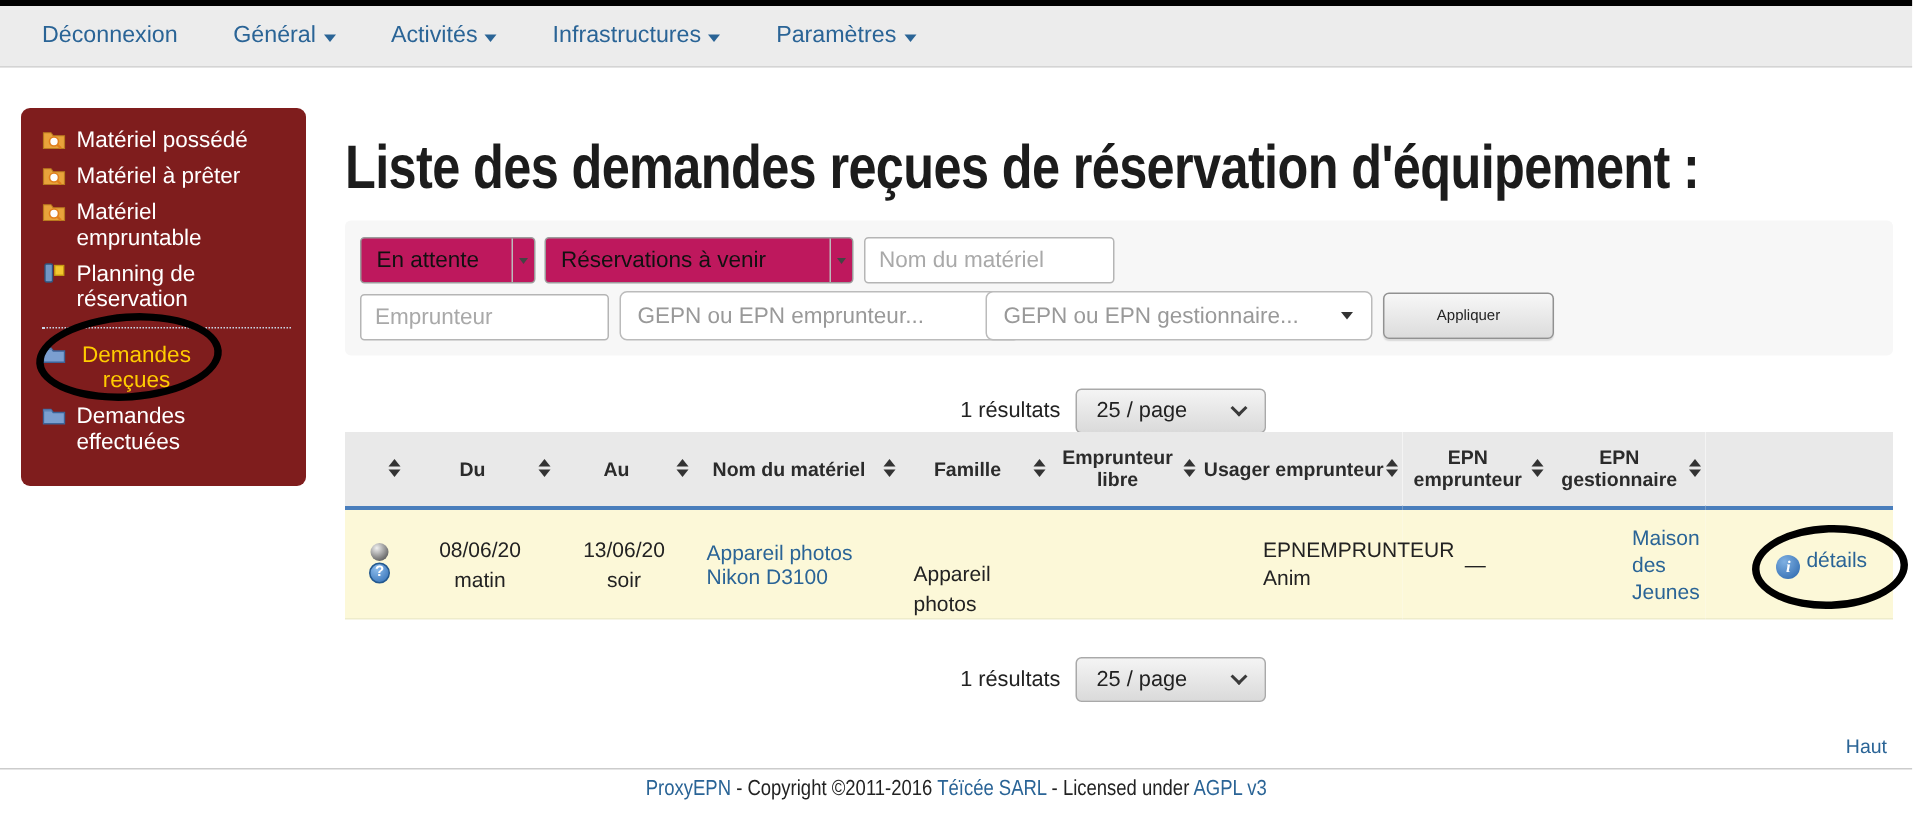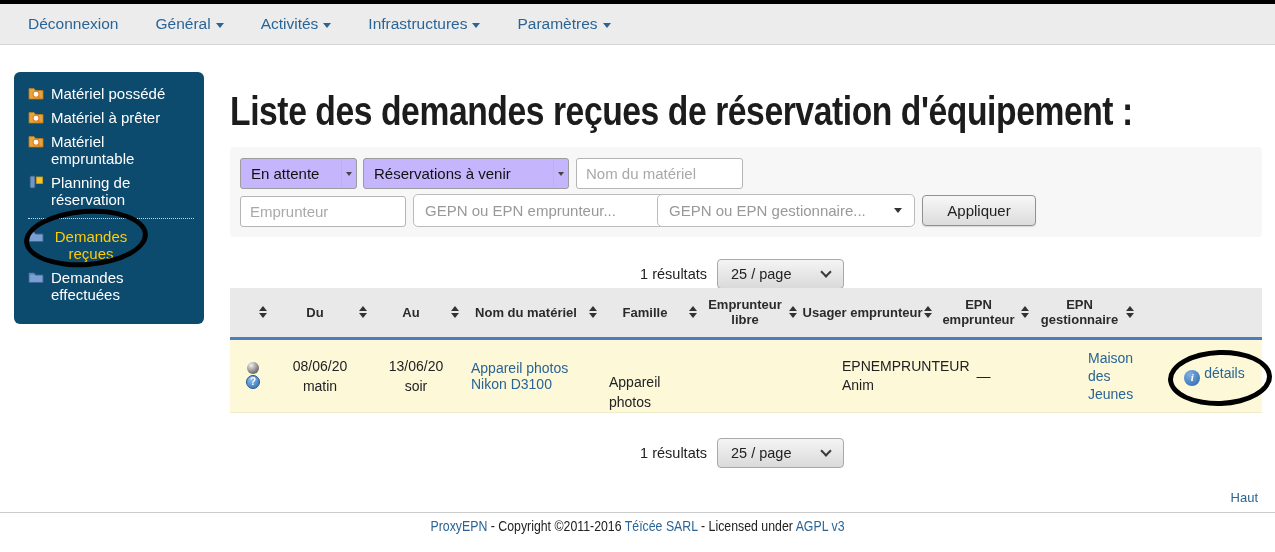--- a/index.html
+++ b/index.html
@@ -8,57 +8,57 @@
 
   
   .topstrip { position:absolute; top:0; left:0; width:100%; height:4px; background:#000; }
   .navbar { position:absolute; top:4px; left:0; width:100%; height:41px; background:#ececec;
             border-bottom:1px solid #d4d4d4; display:flex; align-items:center; padding-left:28px; }
   .nav-item { color:#2a6496; font-size:15.5px; margin-right:37px; cursor:pointer; display:flex; align-items:center; gap:5px; }
   .caret { width:0; height:0; border-left:4px solid transparent; border-right:4px solid transparent;
            border-top:5px solid #2a6496; margin-top:2px; }
 
   
-  .sidebar { position:absolute; left:14px; top:72px; width:190px; background:#0c4a6e;
+  .sidebar { position:absolute; left:14px; top:72px; width:190px; background:#7f1d1d;
              border-radius:6px; padding:13px 8px 14px 14px; }
   .side-item { display:flex; align-items:flex-start; gap:7px; color:#fff; font-size:15px;
                line-height:17px; margin-bottom:7px; cursor:pointer; }
   .side-item .ic { flex:0 0 16px; width:16px; height:16px; margin-top:0; }
   .side-item.active { color:#fc0;text-align:center; }
   .side-label.wrap100 { max-width:100px; display:inline-block; }
   .side-label.wrap95  { max-width:95px;  display:inline-block; }
   .side-label.wrap80  { max-width:80px;  display:inline-block; }
   .side-label.wrap90  { max-width:90px;  display:inline-block; }
   .side-divider { border-top:1px dotted #c9d6e6; margin:10px 2px 9px 0; }
 
   
   .page-title { position:absolute; left:230px; top:88px; font-size:41px; color:#1c1c1c;
                 white-space:nowrap; transform:scaleX(0.82); transform-origin:left top; letter-spacing:-0.5px; }
 
   
   .filter-panel { position:absolute; left:230px; top:147px; width:1032px; height:90px;
                   background:#f7f7f7; border-radius:4px; }
-  .nselect { position:absolute; height:31px; background:#c4b5fd; border:1px solid #9c9c9c; border-radius:3px;
+  .nselect { position:absolute; height:31px; background:#be185d; border:1px solid #9c9c9c; border-radius:3px;
              display:flex; align-items:center; font-size:15px; color:#111; cursor:pointer; }
   .nselect .lbl { flex:1; padding-left:10px; white-space:nowrap; overflow:hidden; }
   .nselect .arrowbox { width:15px; align-self:stretch; border-left:1px solid #bbb; display:flex;
                        align-items:center; justify-content:center; }
   .tri-down { width:0; height:0; border-left:3.5px solid transparent; border-right:3.5px solid transparent;
               border-top:4.5px solid #444; }
   .txt-input { position:absolute; height:31px; background:#fff; border:1px solid #b5b5b5; border-radius:3px;
                font-size:15px; color:#333; padding:0 9px; font-family:"Liberation Sans",sans-serif; }
   .txt-input::placeholder { color:#a9a9a9; opacity:1; }
   .dd { position:absolute; height:33px; background:#fff; border:1px solid #bbb; border-radius:5px;
         display:flex; align-items:center; font-size:15px; color:#999; cursor:pointer; }
   .dd .lbl { flex:1; padding-left:11px; white-space:nowrap; overflow:hidden; }
   .dd .tri { margin-right:12px; width:0; height:0; border-left:4.5px solid transparent;
              border-right:4.5px solid transparent; border-top:5.5px solid #333; }
   .apply-btn { position:absolute; left:692px; top:48px; width:114px; height:31px;
                background:linear-gradient(#f7f7f7,#dcdcdc); border:1px solid #919191; border-radius:4px;
-               font-size:15px; color:#222; font-family:"Liberation Sans",sans-serif; cursor:pointer;
+               font-size:10px; color:#222; font-family:"Liberation Sans",sans-serif; cursor:pointer;
                box-shadow:0 1px 1px rgba(0,0,0,.12); }
 
   
   .pag-results { position:absolute; left:230px; width:477px; text-align:right; font-size:14.5px; color:#222; }
   .page-select { position:absolute; left:717px; width:127px; height:30px;
                  background:linear-gradient(#f4f4f4,#dadada); border:1px solid #a9a9a9; border-radius:4px;
                  display:flex; align-items:center; justify-content:space-between; padding:0 13px;
                  font-size:14.5px; color:#222; cursor:pointer; }
   .chev { width:8px; height:8px; border-right:2px solid #3a3a3a; border-bottom:2px solid #3a3a3a;
           transform:rotate(45deg); margin-top:-4px; }

